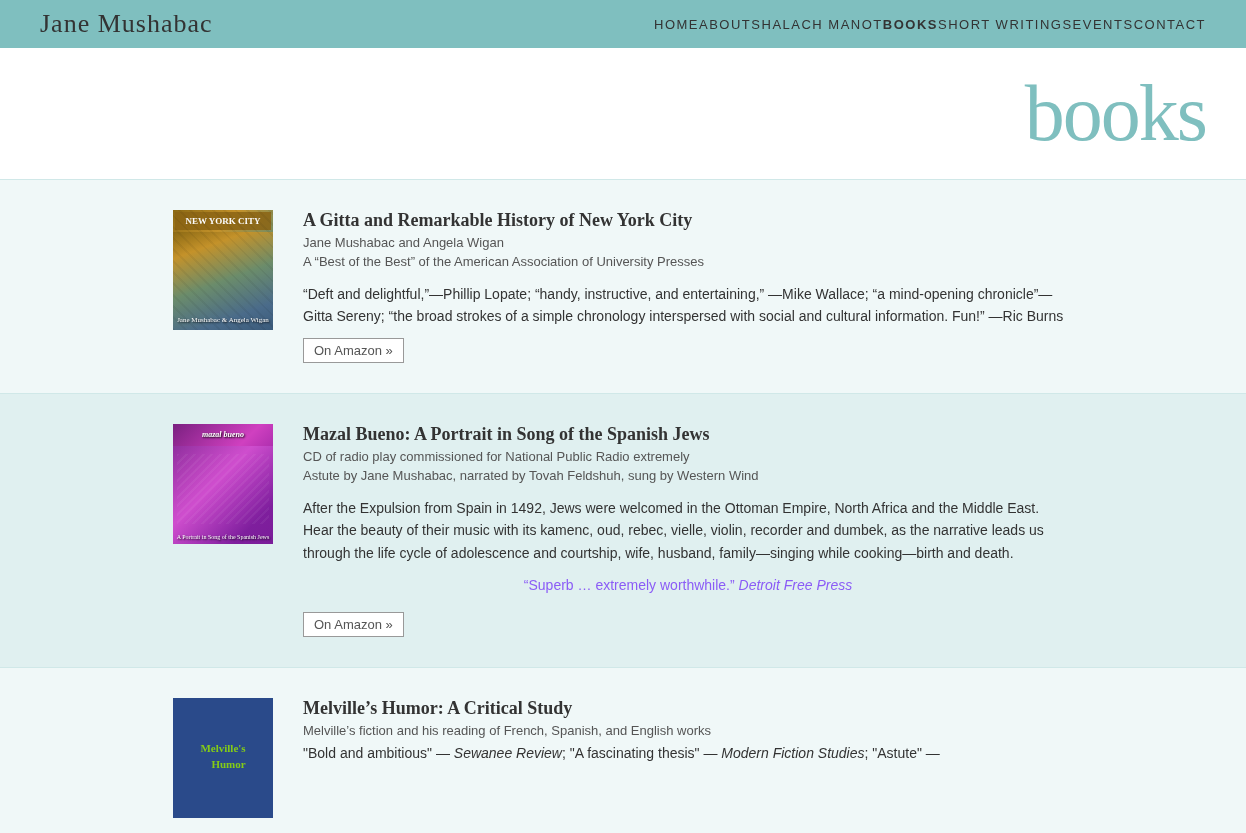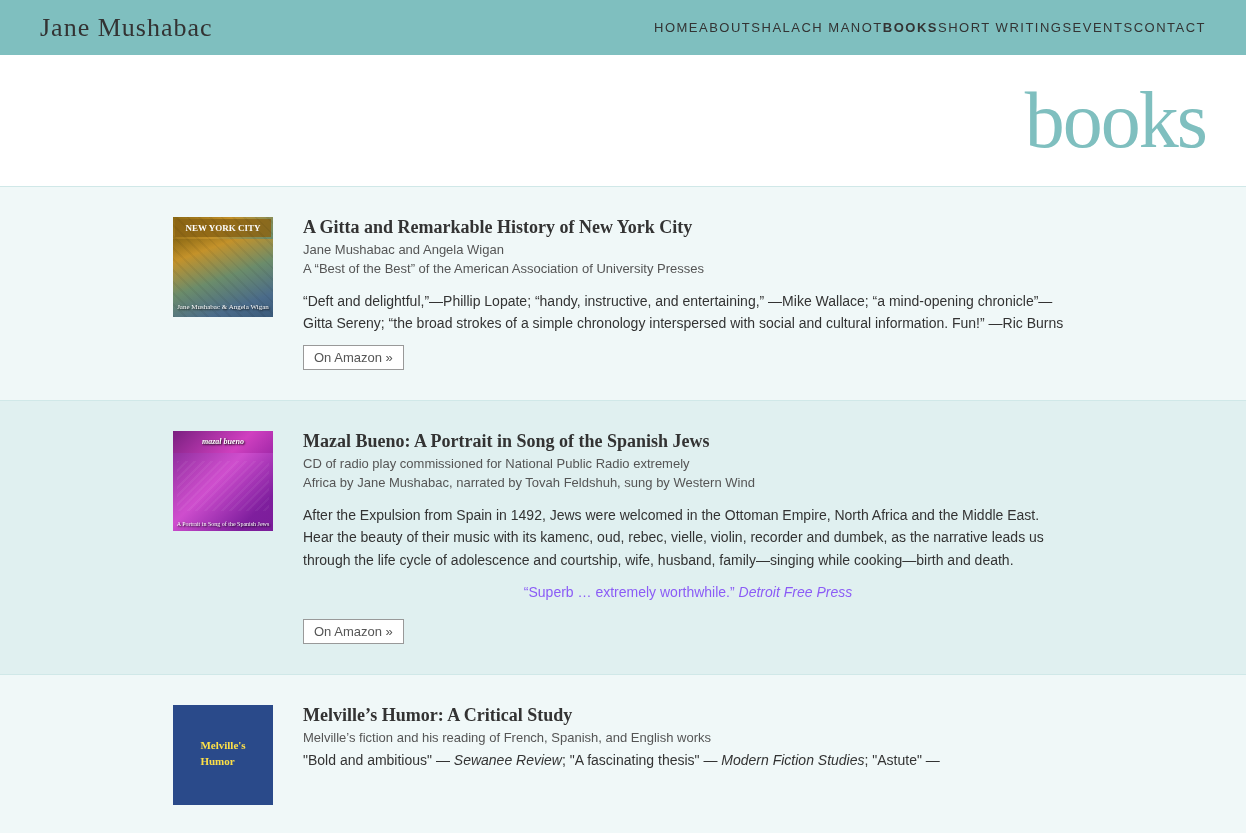--- a/index.html
+++ b/index.html
@@ -8,21 +8,21 @@
       background: #fff;
       color: #333;
     }
 
     
     header {
       background: #7fbfbf;
       display: flex;
       align-items: center;
       padding: 0 40px;
-      height: 55px;
+      height: 48px;
     }
     .site-title {
       font-family: 'Palatino Linotype', Palatino, Georgia, serif;
       font-size: 26px;
       color: #333;
       letter-spacing: 1px;
       margin-right: auto;
       font-weight: normal;
     }
     nav {
@@ -71,21 +71,21 @@
     .book-inner {
       max-width: 900px;
       margin: 0 auto;
       display: flex;
       gap: 30px;
       align-items: flex-start;
     }
     .book-cover {
       width: 100px;
       min-width: 100px;
-      height: 100px;
+      height: 120px;
       flex-shrink: 0;
       display: flex;
       align-items: center;
       justify-content: center;
       overflow: hidden;
     }
 
     
     .cover-nyc {
       background: linear-gradient(135deg, #8b6914 0%, #c4922a 30%, #6b8c6b 60%, #4a6b8a 100%);
@@ -135,22 +135,22 @@
     
     .cover-melville {
       background: #2a4a8a;
       position: relative;
       display: flex;
       align-items: center;
       justify-content: center;
       flex-direction: column;
     }
     .cover-melville-text {
-      color: #fde047;
-      text-align: left;
+      color: #84cc16;
+      text-align: right;
       padding: 10px;
     }
     .cover-melville-text .title-line {
       font-size: 11px;
       font-weight: bold;
       display: block;
       margin-bottom: 4px;
     }
 
     .book-content {
@@ -247,21 +247,21 @@
   <div class="book-inner">
     <div class="book-cover cover-mazal">
       <div class="cover-mazal-title">mazal bueno</div>
       <div style="position:absolute;top:22px;left:0;right:0;bottom:0;background:linear-gradient(135deg,#9030a0 0%,#d050d0 40%,#8020a0 80%);opacity:0.9;"></div>
       <div style="position:absolute;top:30px;left:4px;right:4px;bottom:20px;background:repeating-linear-gradient(135deg,rgba(255,255,255,0.05) 0px,rgba(255,255,255,0.05) 2px,transparent 2px,transparent 6px);"></div>
       <div style="position:absolute;bottom:4px;left:2px;right:2px;color:#fff;font-size:6px;text-align:center;text-shadow:1px 1px 2px #000;">A Portrait in Song of the Spanish Jews</div>
     </div>
     <div class="book-content">
       <div class="book-title">Mazal Bueno: A Portrait in Song of the Spanish Jews</div>
       <div class="book-subtitle">CD of radio play commissioned for National Public Radio extremely</div>
-      <div class="book-award">Africa by Jane Mushabac, narrated by Tovah Feldshuh, sung by Western Wind</div>
+      <div class="book-award">Astute by Jane Mushabac, narrated by Tovah Feldshuh, sung by Western Wind</div>
       <div class="book-description">After the Expulsion from Spain in 1492, Jews were welcomed in the Ottoman Empire, North Africa and the Middle East. Hear the beauty of their music with its kamenc, oud, rebec, vielle, violin, recorder and dumbek, as the narrative leads us through the life cycle of adolescence and courtship, wife, husband, family—singing while cooking—birth and death.</div>
       <div class="book-quote">
         <span>“Superb … extremely worthwhile.”</span> <em>Detroit Free Press</em>
       </div>
       <a href="#" class="amazon-btn">On Amazon »</a>
     </div>
   </div>
 </div>
 
 <div class="book-section" style="background:#f0f8f8;">

